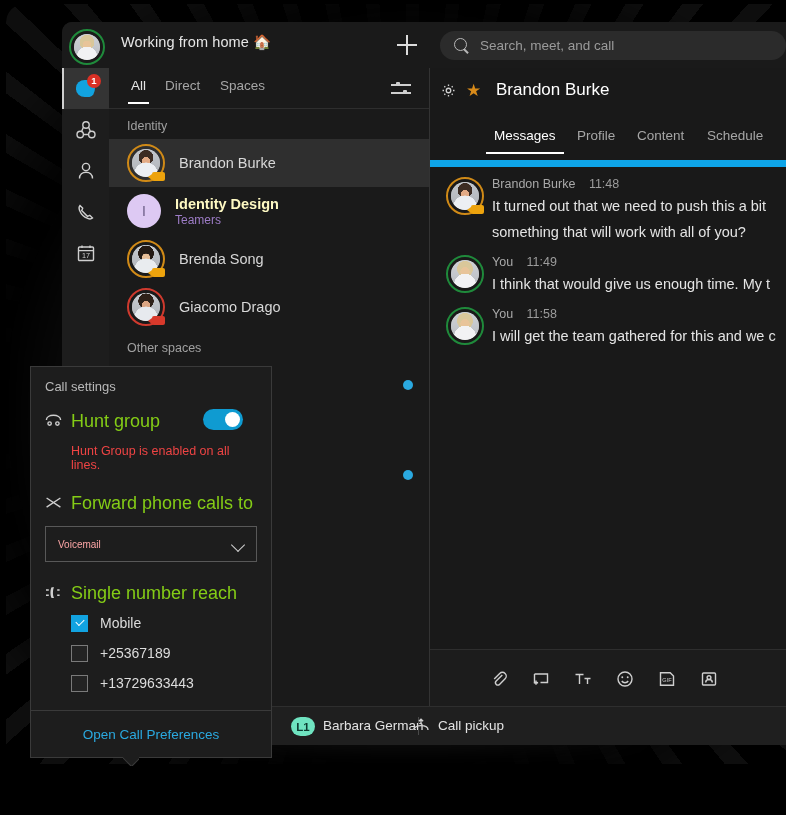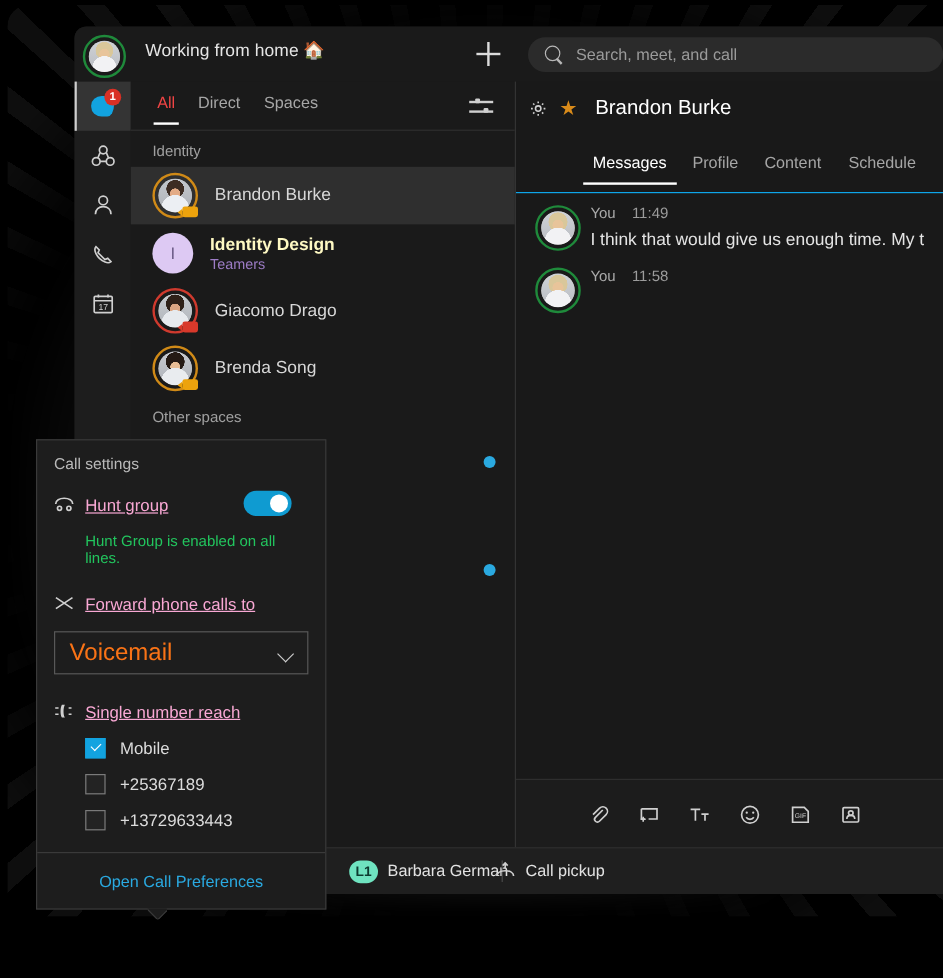--- a/index.html
+++ b/index.html
@@ -99,21 +99,21 @@
   .badge{
     position:absolute;left:25px;top:6px;min-width:14px;height:14px;border-radius:8px;background:#d93025;
     color:#fff;font-size:9.5px;line-height:14px;text-align:center;padding:0 2px;box-sizing:border-box;font-weight:bold;
   }
   .icon-line{stroke:#cfcfcf;fill:none;stroke-width:1.4;}
 
   
   .listcol{position:absolute;left:47px;top:46px;width:320px;height:677px;background:#1a1a1a;border-right:1px solid #333;}
   .tabsrow{position:relative;height:40px;border-bottom:1px solid #2e2e2e;}
   .tab{position:absolute;top:10px;font-size:13.5px;color:#a6a6a6;}
-  .tab.sel{color:#ef4444;}
+  .tab.sel{color:#e5e5e5;}
   .tab.sel:after{content:"";position:absolute;left:-3px;bottom:-11px;width:calc(100% + 6px);height:2px;background:#fff;}
   .t1{left:22px;} .t2{left:56px;} .t3{left:111px;}
   .filter-ic{position:absolute;right:18px;top:15px;width:20px;height:11px;}
   .filter-ic i{position:absolute;display:block;height:1.5px;background:#cfcfcf;}
   .filter-ic i.l1{left:0;top:1px;width:20px;}
   .filter-ic i.l2{left:0;top:9px;width:20px;}
   .filter-ic i.k1{left:5px;top:-1.5px;width:4px;height:4.5px;border-radius:1px;}
   .filter-ic i.k2{left:12px;top:6.5px;width:4px;height:4.5px;border-radius:1px;}
 
   .sec-label{padding:10px 0 6px 18px;font-size:12.5px;color:#a0a0a0;}
@@ -140,21 +140,21 @@
   .space-row .s1{font-size:14px;color:#2aa9e0;}
   .space-row .s2{font-size:14.5px;color:#fff;font-weight:bold;}
   .space-row .s3{font-size:12px;color:#9d7cc6;margin-top:2px;}
 
   
   .chat{position:absolute;left:368px;top:46px;width:356px;height:677px;background:#191919;}
   .chat-head{position:relative;height:48px;}
   .gear{position:absolute;left:11px;top:15px;width:15px;height:15px;}
   .star{position:absolute;left:36px;top:15px;color:#d98b1a;font-size:17px;line-height:15px;}
   .chat-title{position:absolute;left:66px;top:12px;font-size:17px;color:#fff;}
-  .chat-tabs{position:relative;height:44px;border-bottom:1px solid #0ea5e9;}
+  .chat-tabs{position:relative;height:44px;border-bottom:7px solid #0ea5e9;}
   .ctab{position:absolute;top:12px;font-size:13.5px;color:#a6a6a6;}
   .ctab.sel{color:#fff;}
   .ctab.sel:after{content:"";position:absolute;left:-8px;bottom:-11px;width:calc(100% + 16px);height:2px;background:#fff;}
   .c1{left:64px;} .c2{left:147px;} .c3{left:207px;} .c4{left:277px;}
 
   .msgs{position:relative;height:460px;overflow:hidden;}
   .msg{position:relative;padding:10px 0 2px 62px;}
   .msg .av-wrap{position:absolute;left:16px;top:10px;width:34px;height:34px;}
   .msg .av-wrap .avatar{width:28px;height:28px;}
   .meta{font-size:12.5px;color:#a9a9a9;}
@@ -182,34 +182,34 @@
   .sb-pickup{position:absolute;left:376px;top:11px;font-size:13.5px;color:#e2e2e2;}
   .pickup-ic{position:absolute;left:350px;top:11px;width:18px;height:16px;}
 
   
   .popover{
     position:absolute;left:30px;top:366px;width:240px;
     background:#1d1d1d;border:1px solid #3a3a3a;z-index:30;
   }
   .pop-title{padding:12px 0 10px 14px;font-size:13px;color:#b9b9b9;}
   .pop-row{position:relative;padding:0 14px;}
-  .pr-label{font-size:14px;color:#f9a8d4;text-decoration:underline;}
+  .pr-label{font-size:18px;color:#84cc16;}
   .pr-ic{position:absolute;left:14px;top:50%;margin-top:-8px;width:17px;height:16px;}
   .hunt-row{height:34px;display:flex;align-items:center;padding-left:40px;}
   .toggle{
     position:absolute;right:14px;top:5px;width:40px;height:21px;border-radius:11px;background:#0f9bd1;
   }
   .toggle .knob{position:absolute;right:3px;top:3px;width:15px;height:15px;border-radius:50%;background:#fff;}
-  .hint{padding:6px 14px 0 40px;font-size:12.5px;color:#22c55e;}
+  .hint{padding:6px 14px 0 40px;font-size:12.5px;color:#ef4444;}
   .fwd-row{height:34px;display:flex;align-items:center;padding-left:40px;margin-top:14px;}
   .select{
     position:relative;margin:6px 14px 0 14px;height:34px;border:1px solid #585858;background:#1d1d1d;
     display:flex;align-items:center;padding-left:12px;
   }
-  .select .val{font-size:20px;color:#f97316;}
+  .select .val{font-size:10px;color:#fca5a5;}
   .chev{position:absolute;right:13px;top:13px;width:9px;height:9px;border-left:1.5px solid #cfcfcf;border-bottom:1.5px solid #cfcfcf;transform:rotate(-45deg);}
   .snr-row{height:30px;display:flex;align-items:center;padding-left:40px;margin-top:16px;}
   .cbrow{display:flex;align-items:center;padding-left:40px;height:30px;}
   .cb{width:17px;height:17px;border:1px solid #7a7a7a;background:#232323;position:relative;box-sizing:border-box;}
   .cb.on{background:#12a3e0;border-color:#12a3e0;}
   .cb.on:after{content:"";position:absolute;left:4px;top:3px;width:7px;height:4px;border-left:1.6px solid #fff;border-bottom:1.6px solid #fff;transform:rotate(-45deg);}
   .cblab{margin-left:12px;font-size:14px;color:#dcdcdc;}
   .pop-foot{margin-top:12px;border-top:1px solid #3a3a3a;height:46px;display:flex;align-items:center;justify-content:center;}
   .pop-foot a{font-size:13.5px;color:#2aa9e0;text-decoration:none;}
   .pop-caret{
@@ -306,43 +306,43 @@
 
       <div class="conv">
         <div class="initial">I</div>
         <div class="names">
           <div class="nm strong">Identity Design</div>
           <div class="sub">Teamers</div>
         </div>
       </div>
 
       <div class="conv">
+        <div class="av-wrap ring ring-orange">
+          <div class="avatar av-woman2">
+              <div class="face"></div>
+            </div>
+          <div class="vid-badge"></div>
+        </div>
+        <div class="names">
+          <div class="nm">Brenda Song</div>
+        </div>
+      </div>
+
+      <div class="conv">
         <div class="av-wrap ring ring-red">
           <div class="avatar av-man2">
               <div class="face"></div>
             </div>
           <div class="vid-badge red"></div>
         </div>
         <div class="names">
           <div class="nm">Giacomo Drago</div>
         </div>
       </div>
 
-      <div class="conv">
-        <div class="av-wrap ring ring-orange">
-          <div class="avatar av-woman2">
-              <div class="face"></div>
-            </div>
-          <div class="vid-badge"></div>
-        </div>
-        <div class="names">
-          <div class="nm">Brenda Song</div>
-        </div>
-      </div>
-
       <div class="sec-label">Other spaces</div>
 
       <div class="space-row" style="height:58px;">
         <div class="unread-dot" style="top:24px;"></div>
       </div>
       <div class="space-row" style="padding-top:16px;">
         <div class="s1">ment</div>
       </div>
       <div class="space-row" style="padding-top:8px;">
         <div class="s2">ials</div>
@@ -362,20 +362,34 @@
       </div>
 
       <div class="chat-tabs">
         <div class="ctab c1 sel">Messages</div>
         <div class="ctab c2">Profile</div>
         <div class="ctab c3">Content</div>
         <div class="ctab c4">Schedule</div>
       </div>
 
       <div class="msgs">
+        <div class="msg">
+          <div class="av-wrap ring ring-orange">
+            <div class="avatar av-man">
+                <div class="face"></div>
+              </div>
+            <div class="vid-badge"></div>
+          </div>
+          <div class="meta">
+            <span>Brandon Burke</span>
+            <span class="time">11:48</span>
+          </div>
+          <div class="body">It turned out that we need to push this a bit</div>
+          <div class="body">something that will work with all of you?</div>
+        </div>
 
         <div class="msg">
           <div class="av-wrap ring ring-green">
             <div class="avatar av-blonde">
                 <div class="face"></div>
               </div>
           </div>
           <div class="meta">
             <span>You</span>
             <span class="time">11:49</span>
@@ -387,20 +401,21 @@
         <div class="msg">
           <div class="av-wrap ring ring-green">
             <div class="avatar av-blonde">
                 <div class="face"></div>
               </div>
           </div>
           <div class="meta">
             <span>You</span>
             <span class="time">11:58</span>
           </div>
+          <div class="body">I will get the team gathered for this and we c</div>
         </div>
       </div>
 
       <div class="composer">
         <div class="comp-icons">
           <span>
             <svg width="18" height="18" viewBox="0 0 18 18">
                 <path class="icon-line" d="M12.3 5 L6.2 11.1 a2.3 2.3 0 0 0 3.3 3.3 L15.1 8.8 a3.8 3.8 0 0 0 -5.4 -5.4 L4.2 8.9"></path>
               </svg>
           </span>

